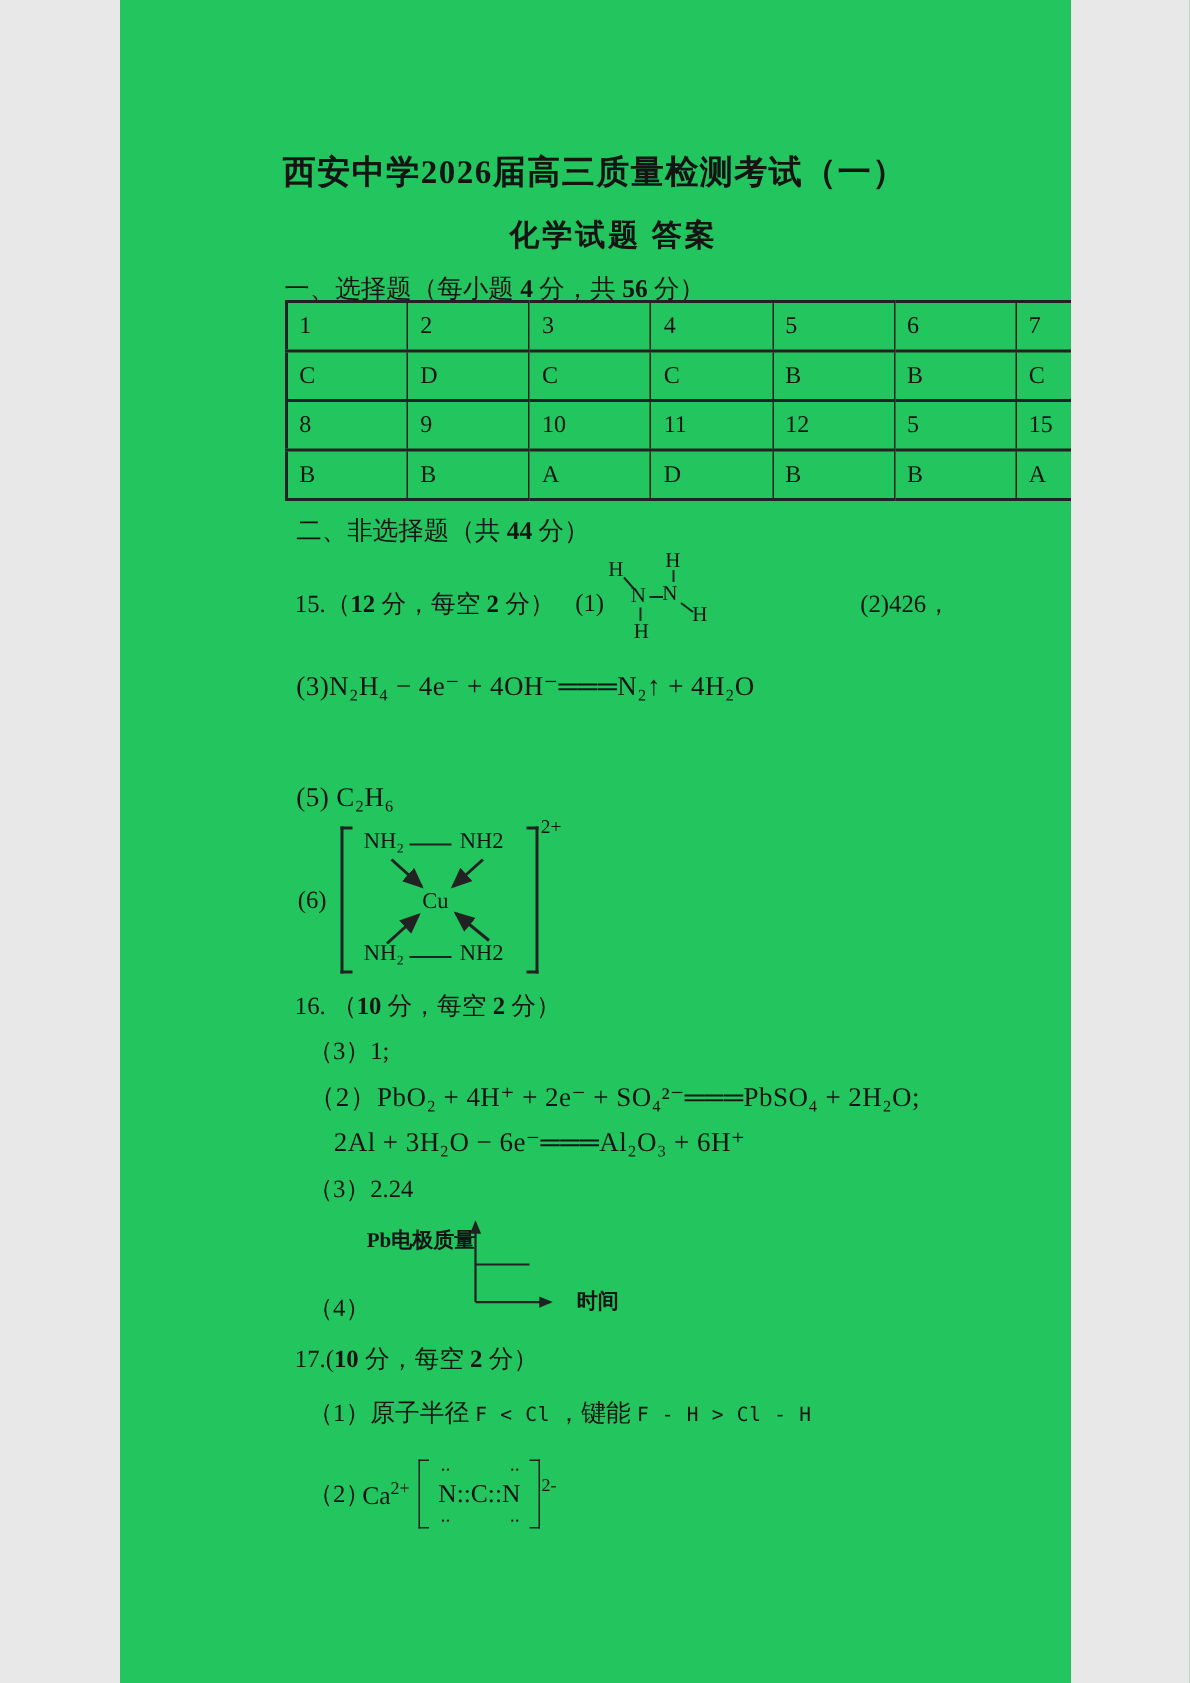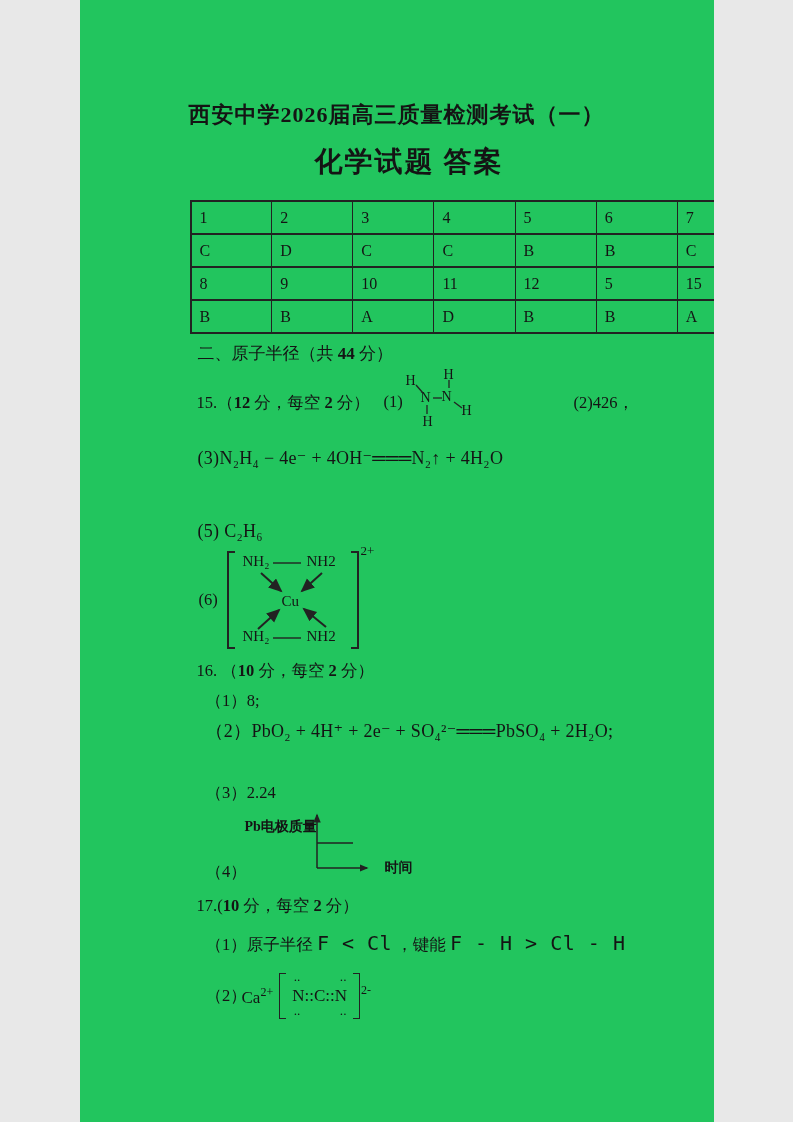--- a/index.html
+++ b/index.html
@@ -5,34 +5,34 @@
   * { margin:0; padding:0; box-sizing:border-box; }
   html,body { background:#e8e8e8; }
   .page {
     position:relative; width:634px; height:1122px; margin:0 auto;
     background:#22c55e; color:#141414; overflow:hidden;
     font-family:"Liberation Serif","DejaVu Serif","DejaVu Sans",serif;
     font-size:16px;
   }
   .abs { position:absolute; }
   .doc-title { top:100px; left:0; width:100%; text-align:center; font-size:22px; font-weight:bold; letter-spacing:1px; }
-  .doc-subtitle { top:143px; left:0; width:100%; text-align:center; font-size:28px; font-weight:bold; letter-spacing:2px;padding-left:25px; }
+  .doc-subtitle { top:143px; left:0; width:100%; text-align:center; font-size:20px; font-weight:bold; letter-spacing:2px;padding-left:25px; }
   .section-head { font-size:17px; }
   .section-head b { font-size:17px; }
   table.answers { position:absolute; top:200px; left:110px; width:570px; border-collapse:collapse; table-layout:fixed; }
   table.answers td {
     border-left:1px solid #222; border-right:1px solid #222;
     border-top:2px solid #222; border-bottom:2px solid #222;
     height:33px; padding-left:8px; font-size:16px; vertical-align:middle;
   }
   table.answers { border:2px solid #222; }
   .qline { font-size:16.5px; white-space:nowrap; }
   .qline b { font-size:16.5px; }
   .eq { font-size:18px; letter-spacing:0.3px; white-space:nowrap; }
-  .mono { font-family:"DejaVu Sans Mono","Liberation Mono",monospace; font-size:20px; letter-spacing:0.5px; }
+  .mono { font-family:"DejaVu Sans Mono","Liberation Mono",monospace; font-size:13px; letter-spacing:0.5px; }
   
   .hydrazine { width:82px; height:64px; }
   .hydrazine .atom { position:absolute; font-size:14px; }
   
   .complex { width:150px; height:98px; }
   .complex .atom { position:absolute; font-size:15px; white-space:nowrap; }
   .bracket-l, .bracket-r { position:absolute; top:0; width:8px; height:98px; }
   .bracket-l { left:0; border-left:2px solid #222; border-top:2px solid #222; border-bottom:2px solid #222; }
   .bracket-r { left:124px; border-right:2px solid #222; border-top:2px solid #222; border-bottom:2px solid #222; }
   .complex .charge { position:absolute; left:134px; top:-8px; font-size:13px; }
@@ -53,20 +53,21 @@
   svg { display:block; }
 </style>
 </head>
 <body>
 
 <div class="page">
 
   <div class="abs doc-title">西安中学2026届高三质量检测考试（一）</div>
   <div class="abs doc-subtitle">化学试题 答案</div>
 
+  <div class="abs section-head" style="left:110px; top:181px;"><span>一、选择题（每小题 </span><b>4</b><span> 分，共 </span><b>56</b><span> 分）</span></div>
 
   <table class="answers">
     <tbody>
         <tr>
       <td>1</td>
       <td>2</td>
       <td>3</td>
       <td>4</td>
       <td>5</td>
       <td>6</td>
@@ -95,21 +96,21 @@
       <td>B</td>
       <td>A</td>
       <td>D</td>
       <td>B</td>
       <td>B</td>
       <td>A</td>
     </tr>
   </tbody>
     </table>
 
-  <div class="abs section-head" style="left:118px; top:342px;"><span>二、原子半径（共 </span><b>44</b><span> 分）</span></div>
+  <div class="abs section-head" style="left:118px; top:342px;"><span>二、非选择题（共 </span><b>44</b><span> 分）</span></div>
 
   <div class="abs qline" style="left:117px; top:392px;"><span>15.（</span><b>12</b><span> 分，每空 </span><b>2</b><span> 分）</span></div>
   <div class="abs qline" style="left:304px; top:392px;">(1)</div>
 
   <div class="abs hydrazine" style="left:316px; top:369px;">
     <span class="atom" style="left:10px; top:4px;">H</span>
     <span class="atom" style="left:25px; top:21px;">N</span>
     <span class="atom" style="left:46px; top:20px;">N</span>
     <span class="atom" style="left:48px; top:-2px;">H</span>
     <span class="atom" style="left:27px; top:45px;">H</span>
@@ -146,22 +147,23 @@
       <line x1="46" y1="12" x2="74" y2="12" stroke="#222" stroke-width="1.4"></line>
       <line x1="46" y1="87" x2="74" y2="87" stroke="#222" stroke-width="1.4"></line>
       <line x1="34" y1="22" x2="54" y2="40" stroke="#222" stroke-width="2" marker-end="url(#ah)"></line>
       <line x1="95" y1="22" x2="75" y2="40" stroke="#222" stroke-width="2" marker-end="url(#ah)"></line>
       <line x1="31" y1="78" x2="52" y2="59" stroke="#222" stroke-width="2" marker-end="url(#ah)"></line>
       <line x1="99" y1="76" x2="77" y2="58" stroke="#222" stroke-width="2" marker-end="url(#ah)"></line>
     </svg>
   </div>
 
   <div class="abs qline" style="left:117px; top:660px;text-align:right;"><span>16. （</span><b>10</b><span> 分，每空 </span><b>2</b><span> 分）</span></div>
-  <div class="abs qline" style="left:126px; top:690px;">（1）8;</div>
+  <div class="abs qline" style="left:126px; top:690px;">（3）1;</div>
   <div class="abs eq" style="left:126px; top:719px;">（2）PbO₂ + 4H⁺ + 2e⁻ + SO₄²⁻═══PbSO₄ + 2H₂O;</div>
+  <div class="abs eq" style="left:143px; top:751px;">2Al + 3H₂O − 6e⁻═══Al₂O₃ + 6H⁺</div>
   <div class="abs qline" style="left:126px; top:782px;">（3）2.24</div>
 
   <div class="abs graph" style="left:165px; top:810px;">
     <span class="glabel" style="left:0; top:8px;">Pb电极质量</span>
     <svg width="74" height="62" style="position:absolute; left:62px; top:0;">
       <defs>
         <marker id="gah" markerWidth="8" markerHeight="8" refX="5" refY="2.5" orient="auto">
           <polygon points="0,0 6,2.5 0,5" fill="#222"></polygon>
         </marker>
       </defs>

